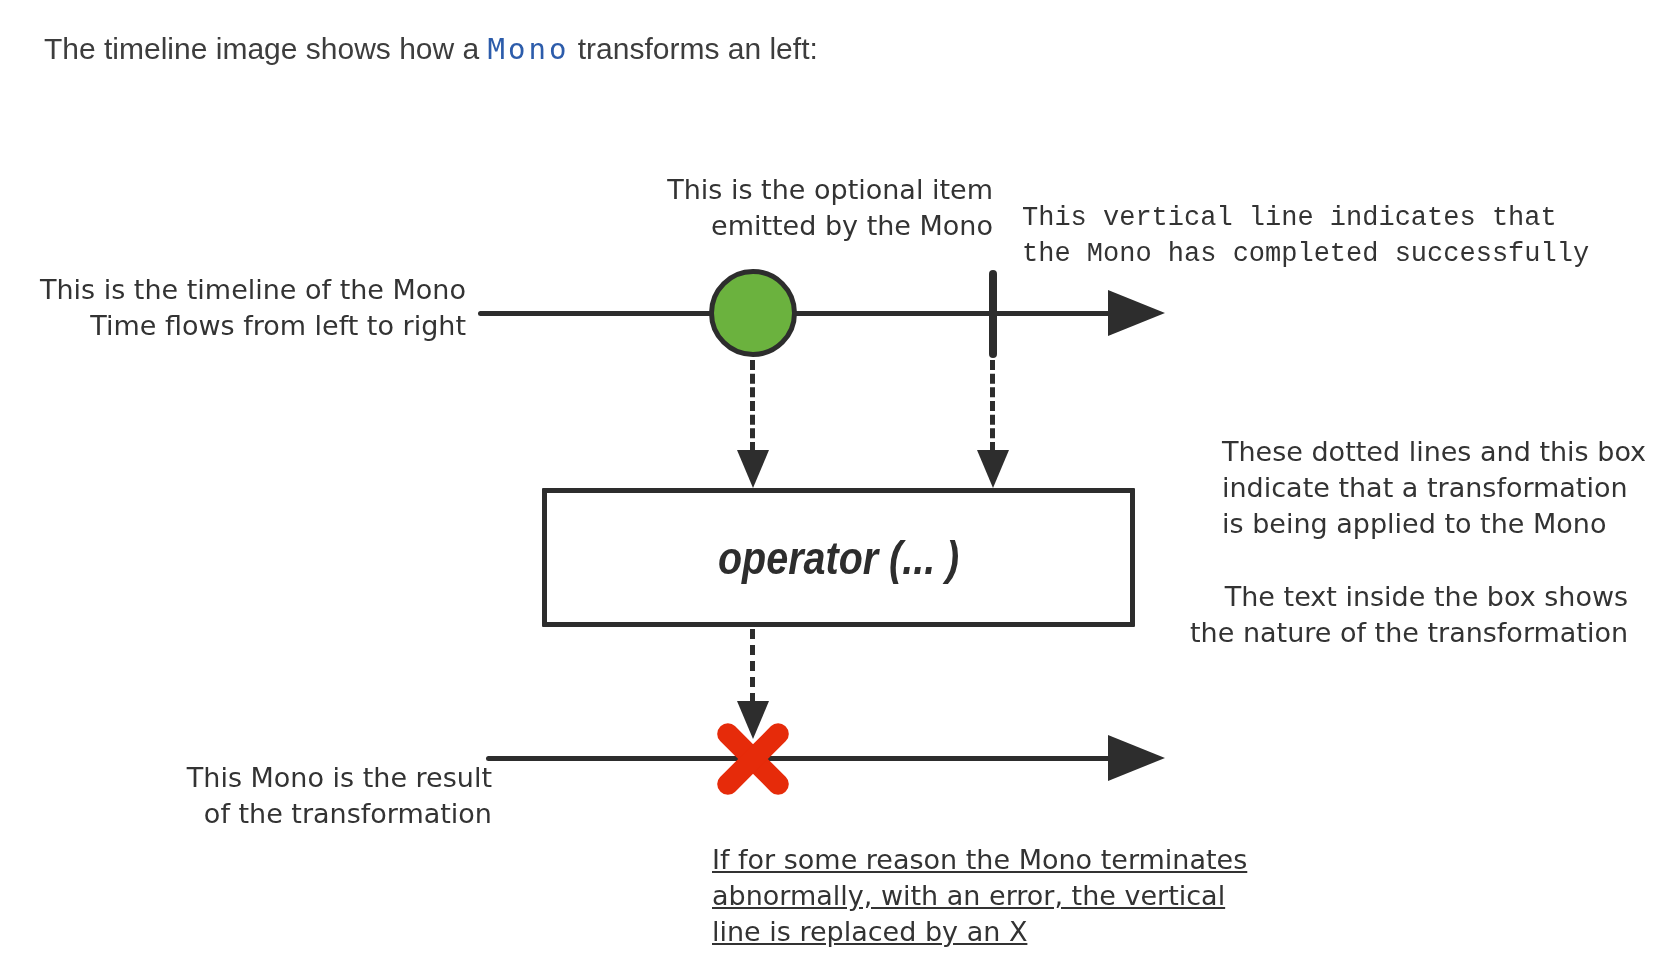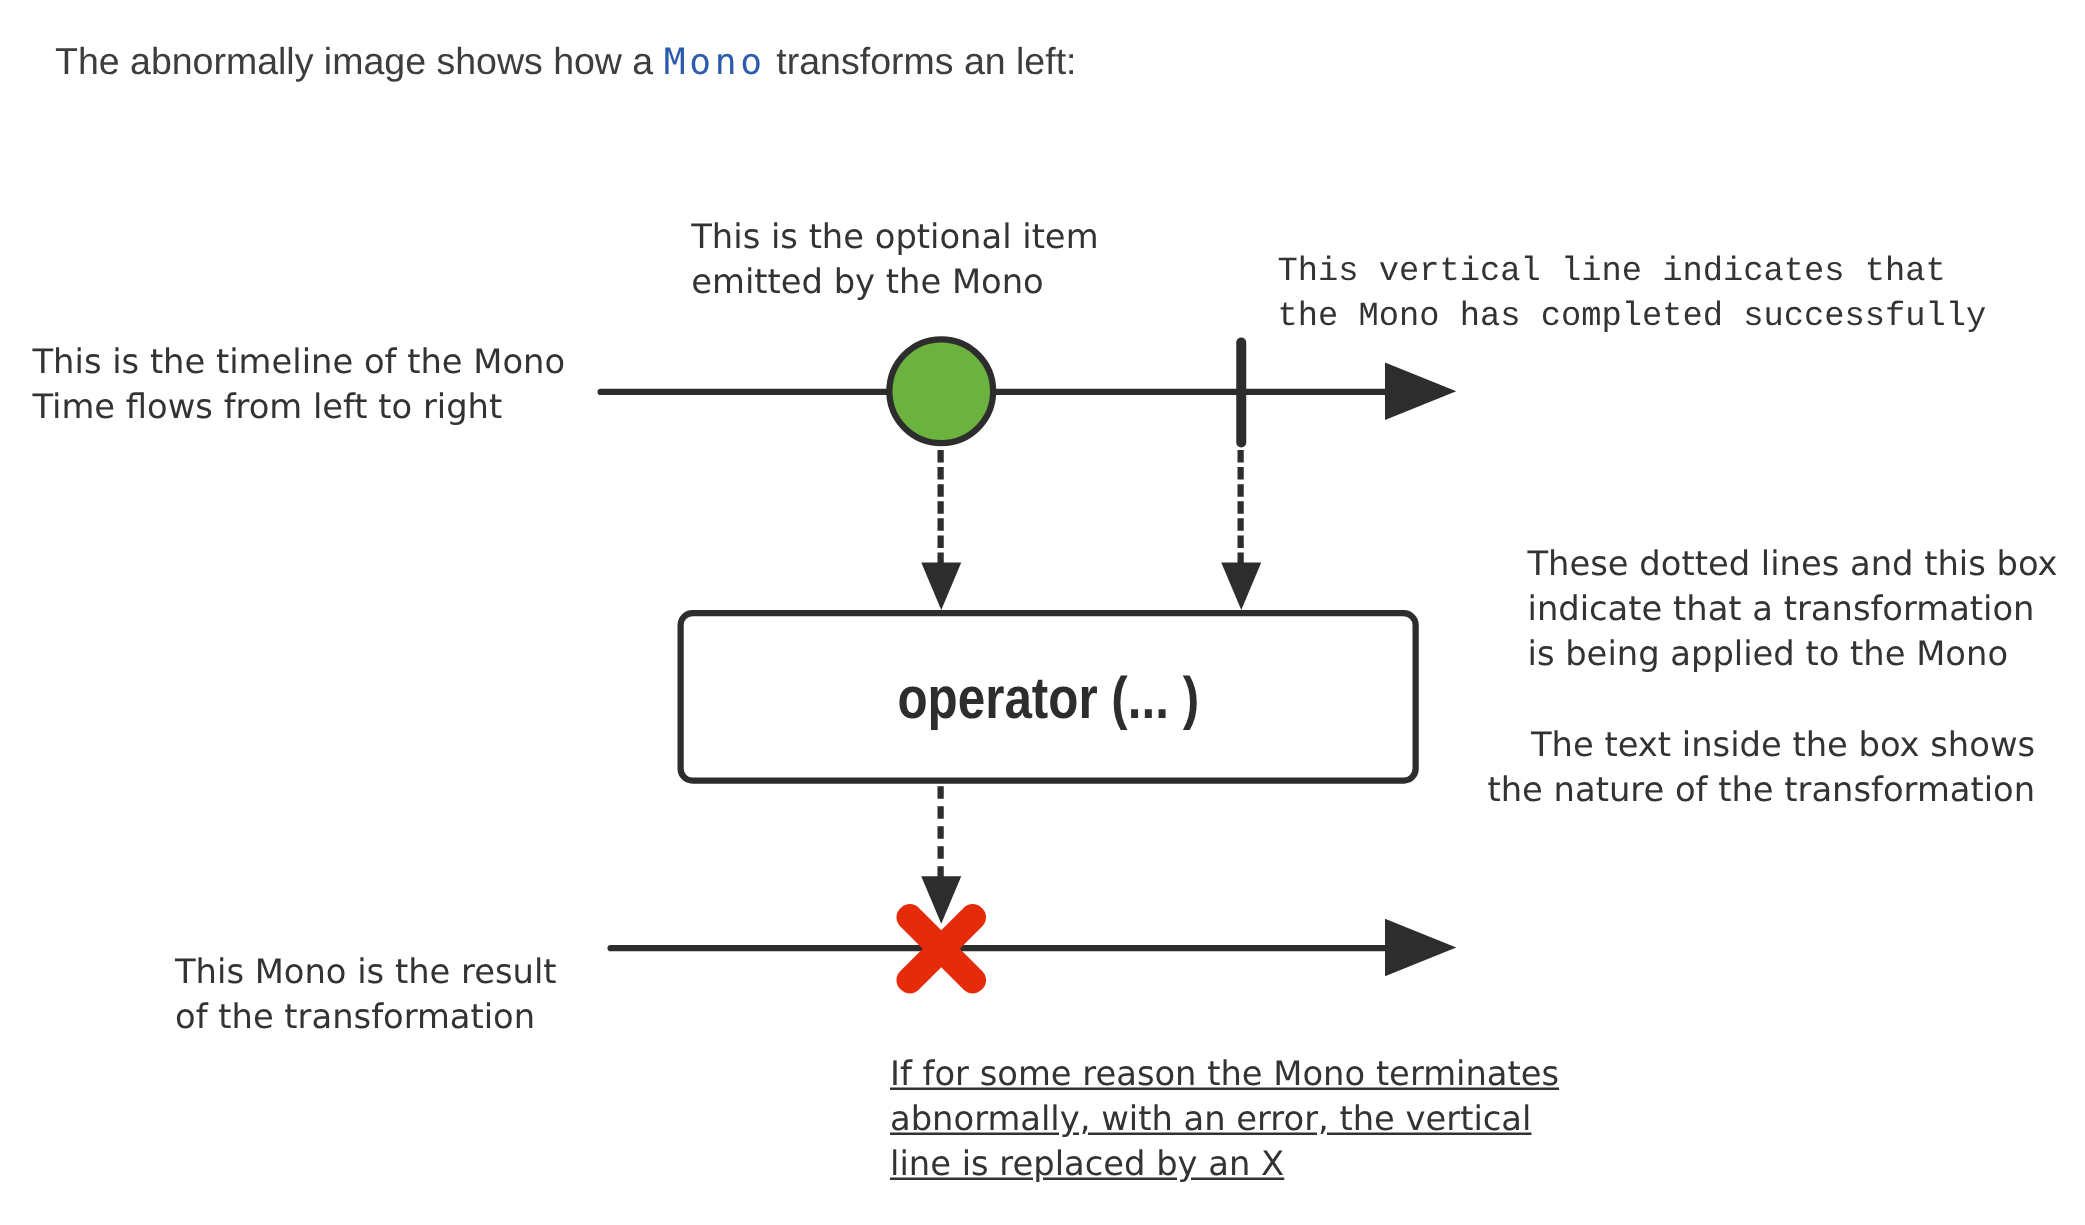--- a/index.html
+++ b/index.html
@@ -31,21 +31,21 @@
     text-decoration:none;
   }
   
   .lbl{
     position:absolute;
     font-family:"DejaVu Sans",sans-serif;
     font-size:27px;line-height:36px;
     color:var(--text);
     white-space:pre-line;
   }
-  .lbl.center{text-align:left;}
+  .lbl.center{text-align:right;}
   #lbl-optional{left:553px;top:172px;width:440px;}
   #lbl-completed{left:1022px;top:200px;font-family:Liberation Mono, monospace;}
   #lbl-timeline{left:26px;top:272px;width:440px;}
   #lbl-transformation{left:1190px;top:434px;margin-left:32px;}
   #lbl-boxnote{left:1190px;top:579px;text-align:right;}
   #lbl-result{left:140px;top:720px;width:352px;margin-top:40px;}
   #lbl-error{left:712px;top:842px;text-decoration:underline;}
 
   
   .timeline-line{
@@ -88,23 +88,23 @@
   }
   #ad-item{left:737px;top:450px;}
   #ad-complete{left:977px;top:450px;}
   #ad-result{left:737px;top:701px;}
 
   
   .operator-box{
     position:absolute;left:542px;top:488px;
     width:593px;height:139px;
     border:5px solid var(--line);
-    border-radius:12px;
+    border-radius:1px;
     background:#ffffff;
-    display:flex;align-items:center;justify-content:center;
+    display:flex;align-items:center;justify-content:center;font-style:italic;
   }
   .operator-label{
     font-family:"Liberation Sans",sans-serif;
     font-weight:bold;font-size:47px;
     color:var(--line);
     transform:scaleX(0.84);
     white-space:pre;
   }
 
   
@@ -118,21 +118,21 @@
     background:var(--error-red);
   }
   .x-bar.a{transform:translate(-50%,-50%) rotate(45deg);}
   .x-bar.b{transform:translate(-50%,-50%) rotate(-45deg);}
 </style>
 </head>
 <body>
 
 <div class="page">
 
-  <p class="intro"><span>The abnormally image shows how a </span><span class="code-mono">Mono</span><span> transforms an left:</span></p>
+  <p class="intro"><span>The timeline image shows how a </span><span class="code-mono">Mono</span><span> transforms an left:</span></p>
 
   <div>
 
     <div class="lbl center" id="lbl-optional">This is the optional item
 emitted by the Mono</div>
     <div class="lbl" id="lbl-completed">This vertical line indicates that
 the Mono has completed successfully</div>
     <div class="lbl center" id="lbl-timeline">This is the timeline of the Mono
 Time flows from left to right</div>
     <div class="lbl" id="lbl-transformation">These dotted lines and this box

